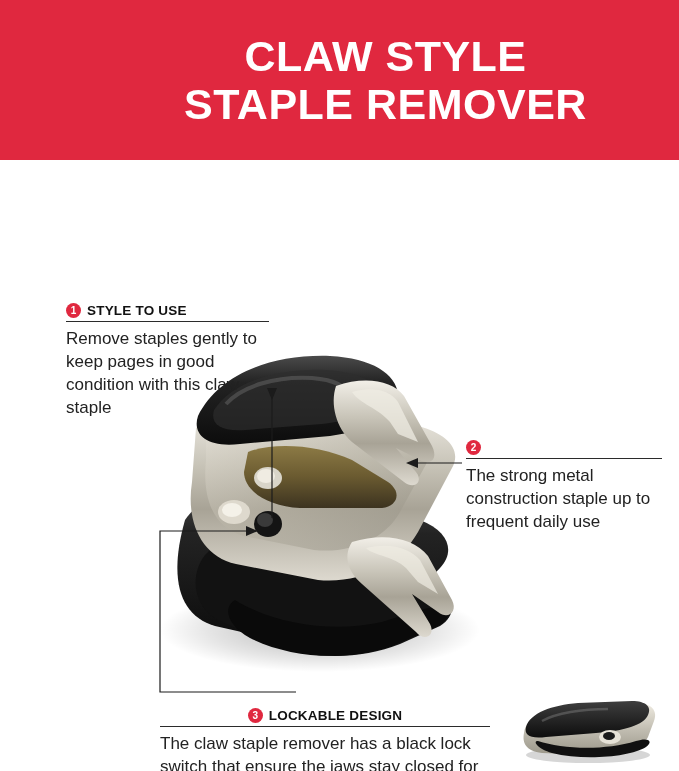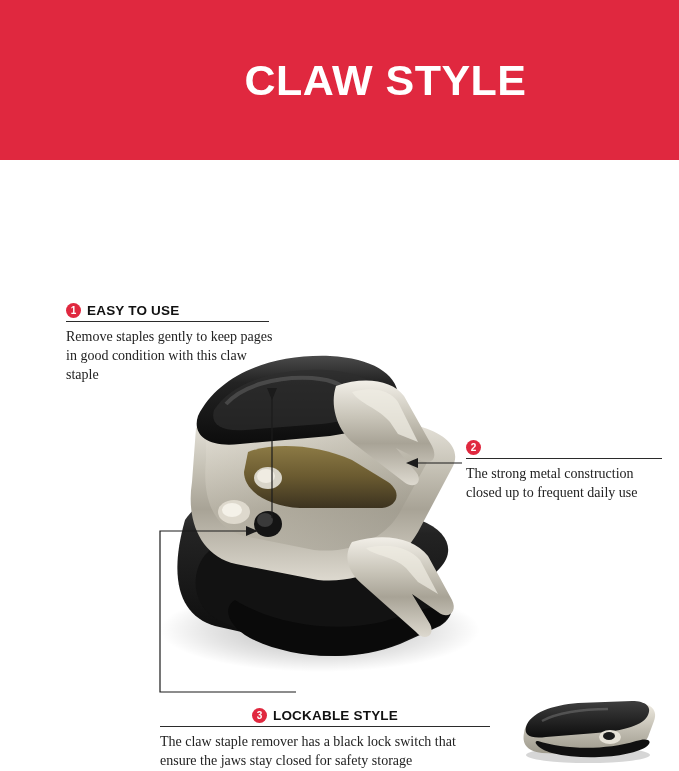--- a/index.html
+++ b/index.html
@@ -70,25 +70,24 @@
     flex: 0 0 auto;
   }
   .callout-title {
     font-size: 13.5px;
     font-weight: bold;
     color: #111111;
     letter-spacing: 0.2px;
     white-space: nowrap;
   }
   .callout-body {
-    font-size: 14px;
+    font-size: 17px;
     color: #222222;
     line-height: 1.35;
     margin-top: 6px;
-    font-family: Liberation Serif, serif;
   }
   .rule {
     height: 1px;
     background: #2b2b2b;
     margin-top: 3px;
     margin-bottom: 3px;
   }
 
   
   #callout-easy-to-use { left: 66px; top: 143px; width: 212px; }
@@ -126,20 +125,21 @@
     top: 537px;
     width: 150px;
     height: 68px;
   }
 </style>
 </head>
 <body>
 
 <div id="header-banner">
   <div class="headline">CLAW STYLE</div>
+  <div class="headline">STAPLE REMOVER</div>
 </div>
 
 <div id="product-stage">
 
   <svg width="679" height="611" viewBox="0 0 679 611" style="position:absolute;left:0;top:0;">
     <defs>
       <linearGradient id="metalGrad" x1="0" y1="0" x2="0" y2="1">
         <stop offset="0%" stop-color="#f2efe8"></stop>
         <stop offset="35%" stop-color="#c8c4b8"></stop>
         <stop offset="60%" stop-color="#a8a396"></stop>
@@ -231,38 +231,38 @@
     <path d="M26 44 C 50 52, 92 54, 124 44 C 136 40, 142 44, 134 50
              C 118 60, 72 64, 40 56 C 26 52, 20 44, 26 44 Z" fill="#101010"></path>
     <ellipse cx="98" cy="40" rx="11" ry="7" fill="#e6e2d7"></ellipse>
     <ellipse cx="97" cy="39" rx="6" ry="4" fill="#1a1a1a"></ellipse>
     <path d="M30 24 C 44 16, 70 12, 96 12" stroke="#777" stroke-width="2.5" fill="none" opacity="0.5"></path>
   </svg>
 
   <div class="callout" id="callout-easy-to-use">
     <div class="callout-head">
       <div class="badge">1</div>
-      <div class="callout-title">EASY TO USE</div>
+      <div class="callout-title">STYLE TO USE</div>
     </div>
     <div class="rule"></div>
     <div class="callout-body">Remove staples gently to keep pages in good condition with this claw staple</div>
   </div>
 
   <div class="callout" id="callout-practical-structure">
     <div class="callout-head">
       <div class="badge">2</div>
     </div>
     <div class="rule"></div>
-    <div class="callout-body">The strong metal construction closed up to frequent daily use</div>
+    <div class="callout-body">The strong metal construction staple up to frequent daily use</div>
   </div>
 
   <div class="callout" id="callout-lockable-design">
     <div class="callout-head">
       <div class="badge">3</div>
-      <div class="callout-title">LOCKABLE STYLE</div>
+      <div class="callout-title">LOCKABLE DESIGN</div>
     </div>
     <div class="rule"></div>
     <div class="callout-body">The claw staple remover has a black lock switch that ensure the jaws stay closed for safety storage</div>
   </div>
 </div>
 
 <svg id="leader-lines" viewBox="0 0 679 771">
 
   <path d="M272 518 L 272 393" stroke="#1b1b1b" stroke-width="1.2" fill="none"></path>
   <path d="M272 400 L 267 388 L 277 388 Z" fill="#1b1b1b"></path>

